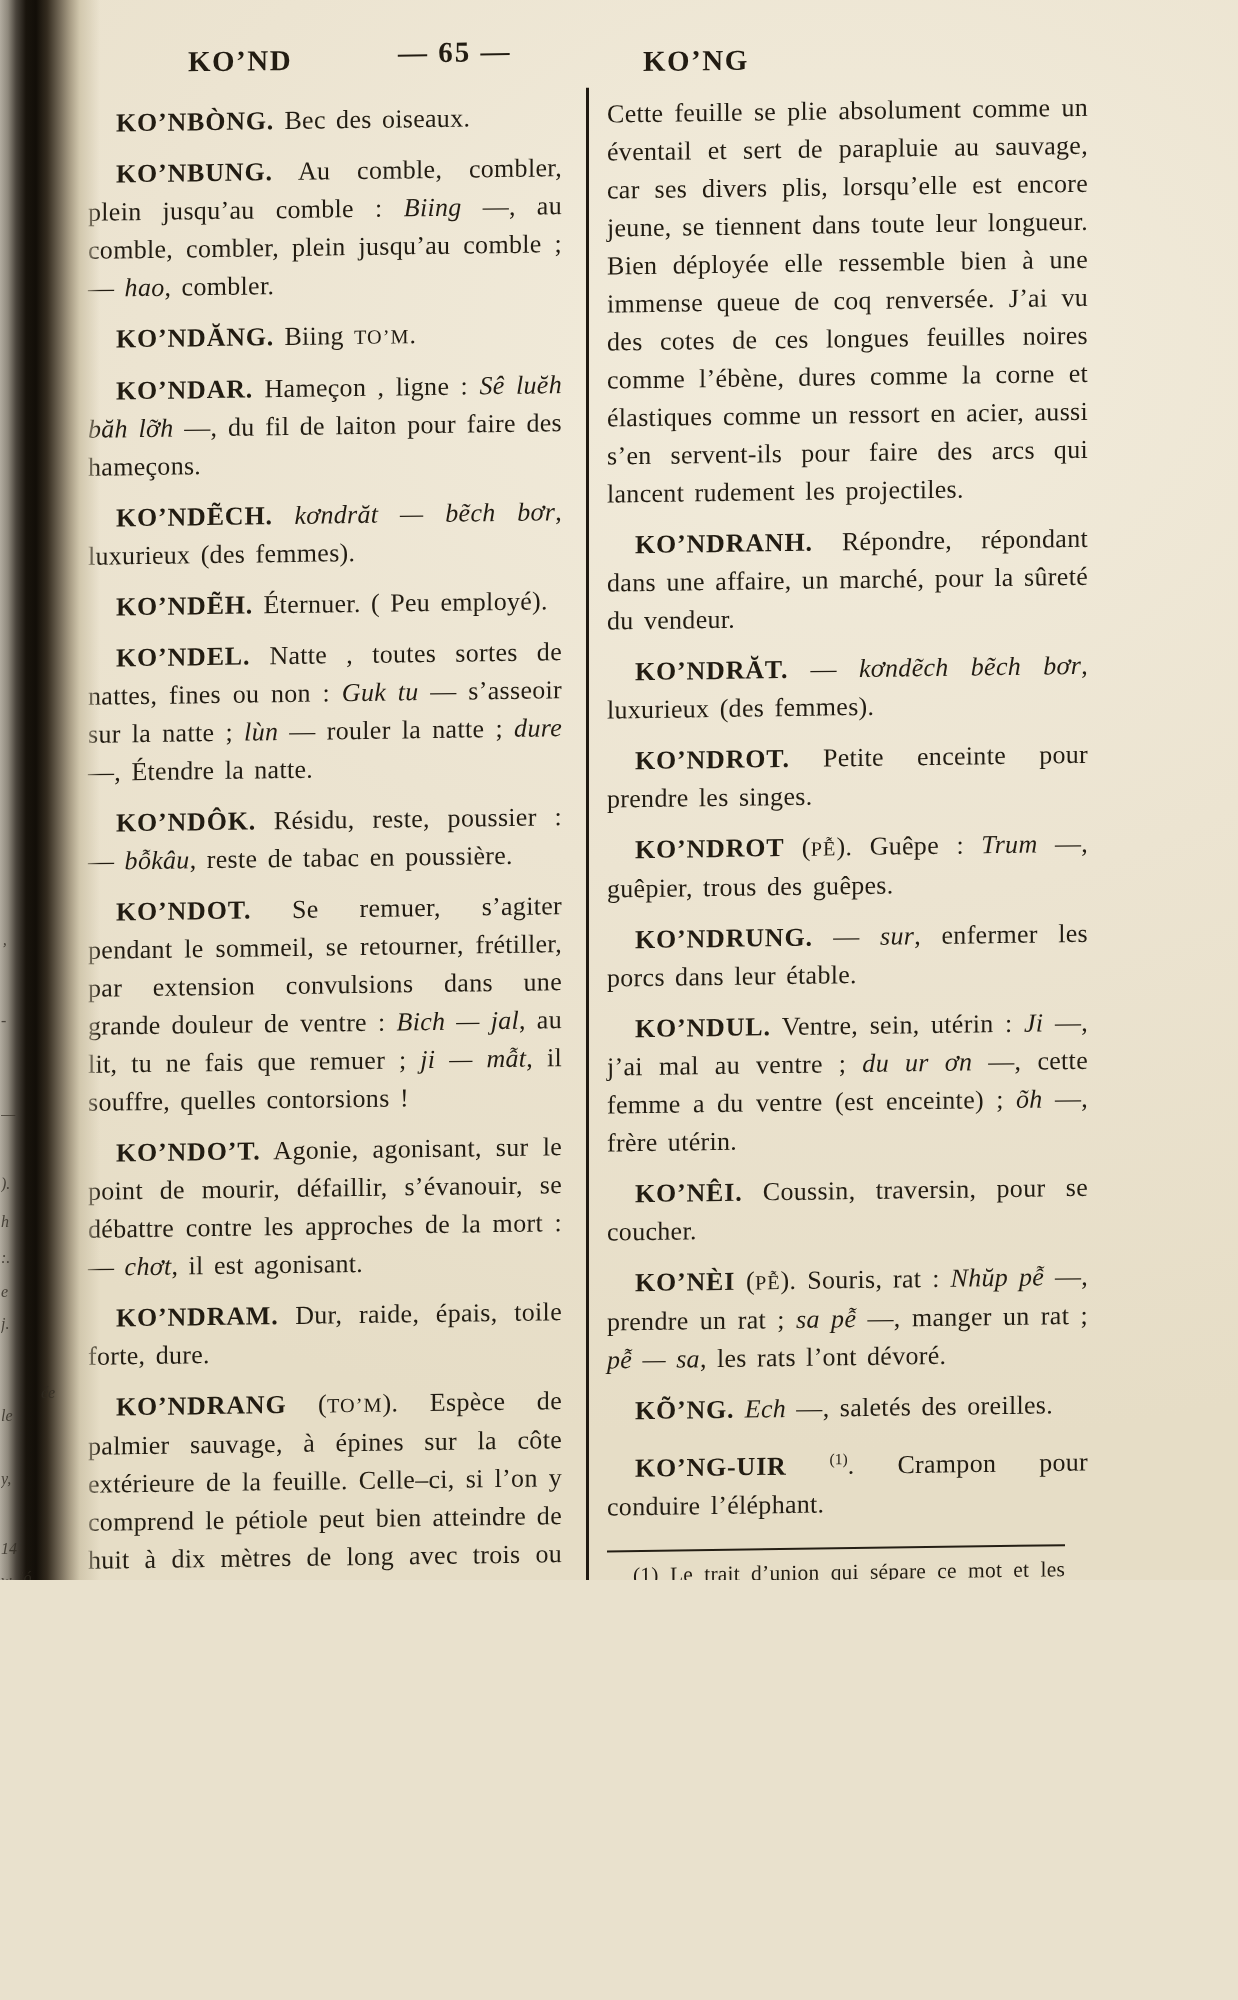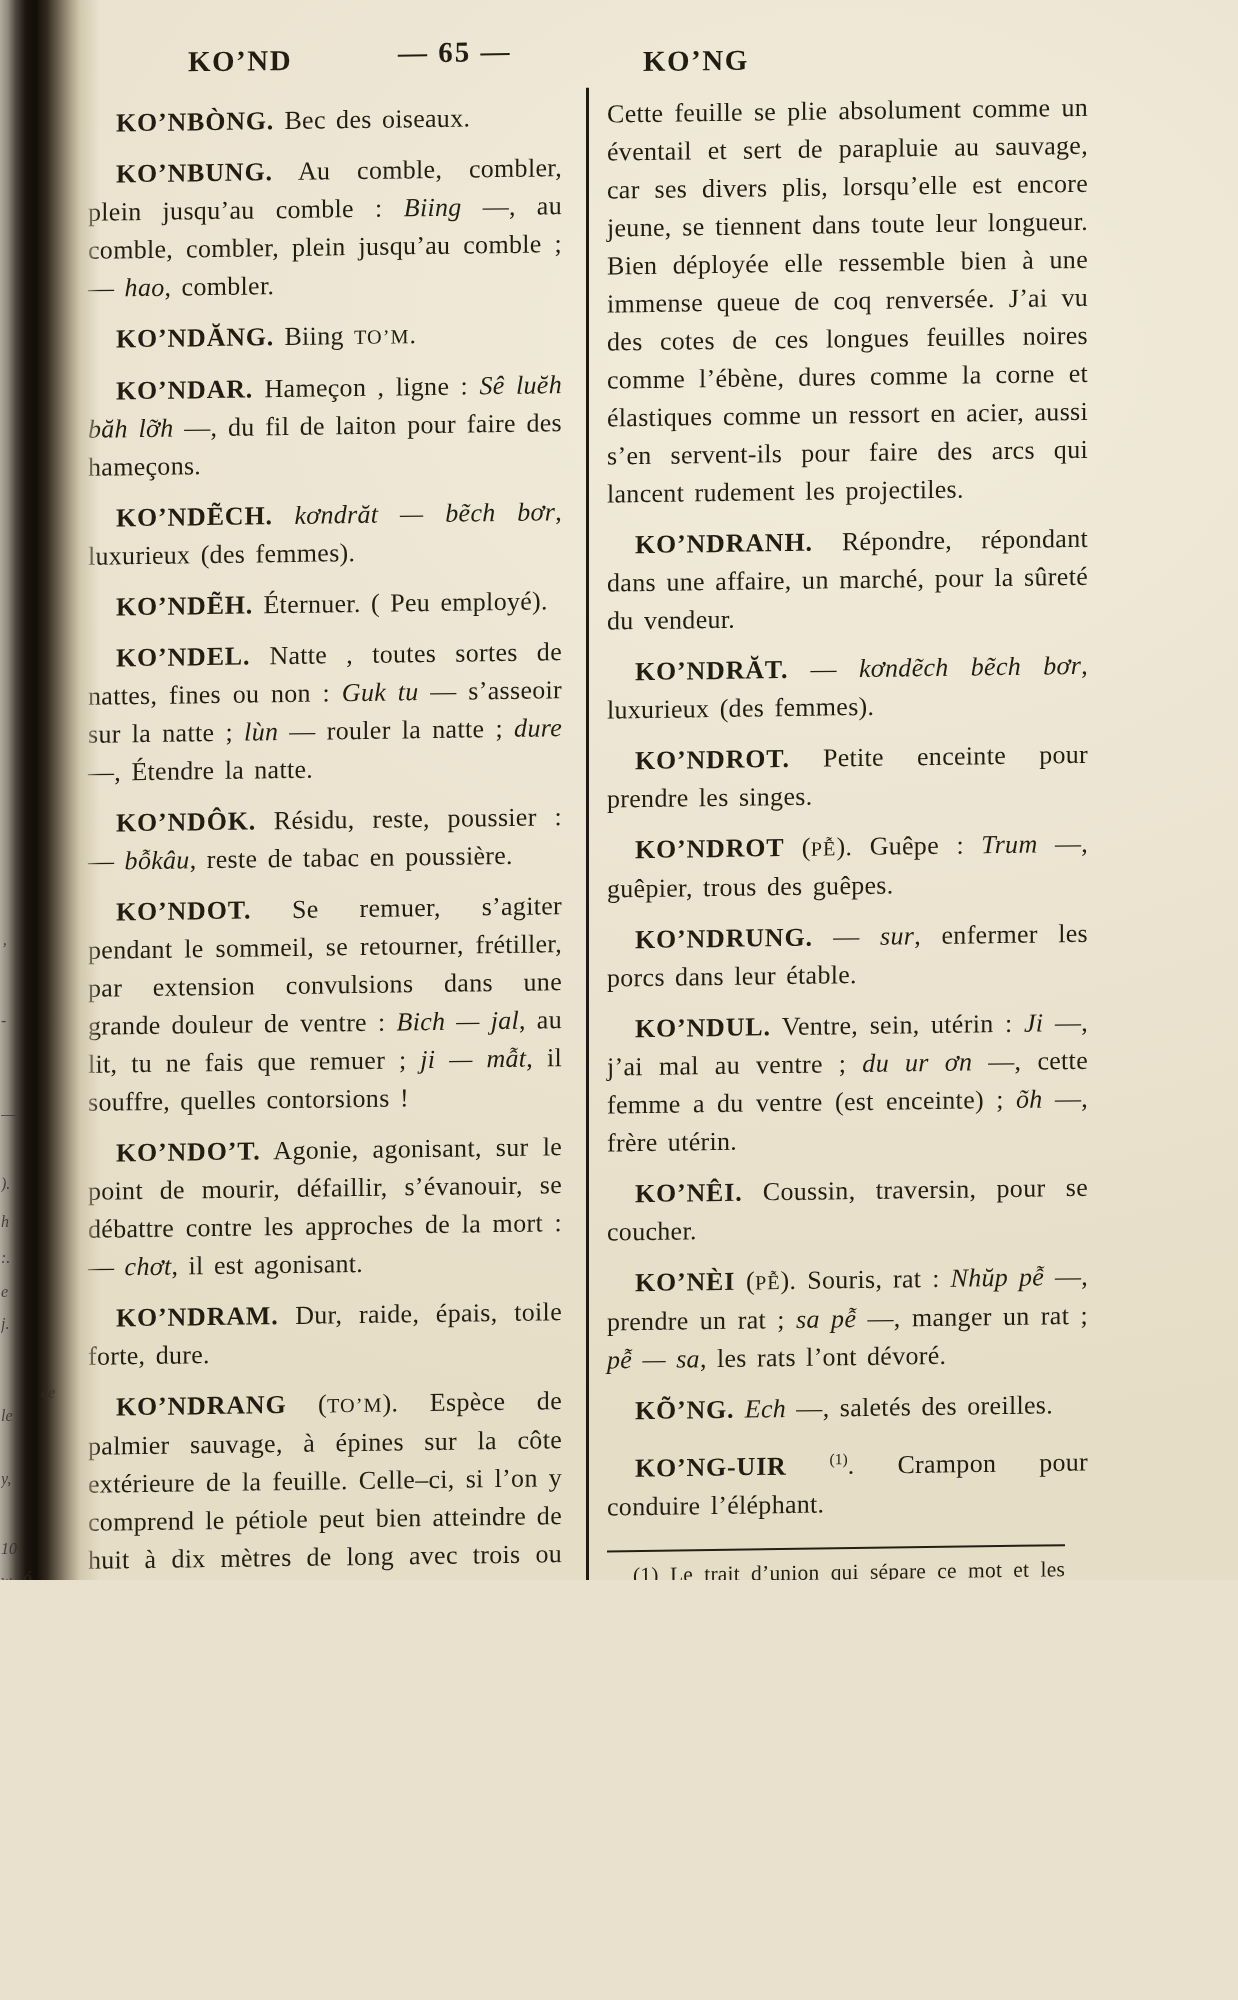--- a/index.html
+++ b/index.html
@@ -123,17 +123,17 @@
       <span class="gutter-frag" style="top: 1105px;">—</span>
       <span class="gutter-frag" style="top: 1175px;">).</span>
       <span class="gutter-frag" style="top: 1213px;">h</span>
       <span class="gutter-frag" style="top: 1249px;">:.</span>
       <span class="gutter-frag" style="top: 1283px;">e</span>
       <span class="gutter-frag" style="top: 1315px;">j.</span>
       <span class="gutter-frag" style="top: 1407px;">le</span>
       <span class="gutter-frag" style="top: 1384px; padding-left: 40px;">ée</span>
       <span class="gutter-frag" style="top: 1470px;">y,</span>
       <span class="gutter-frag" style="top: 1569px; margin-left: 18px;">jó</span>
-      <span class="gutter-frag" style="top: 1540px;">10</span>
+      <span class="gutter-frag" style="top: 1540px;">14</span>
       <span class="gutter-frag" style="top: 1572px;">w</span>
     </div>
 
 </div>
 
 </body></html>

